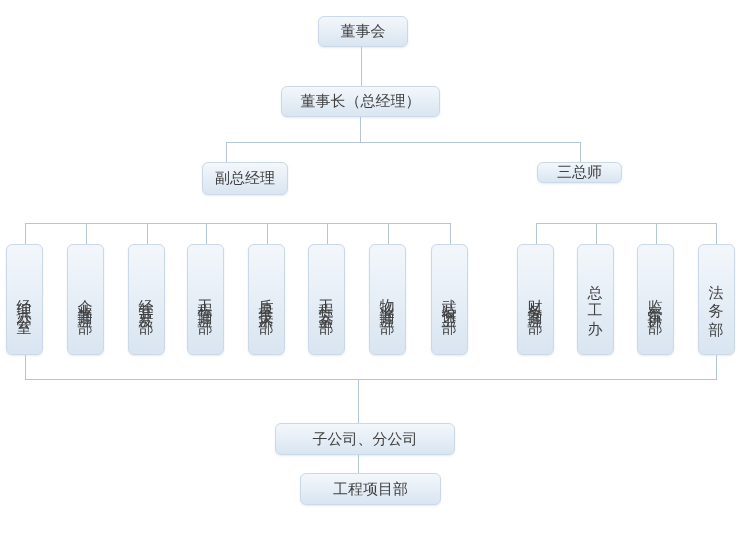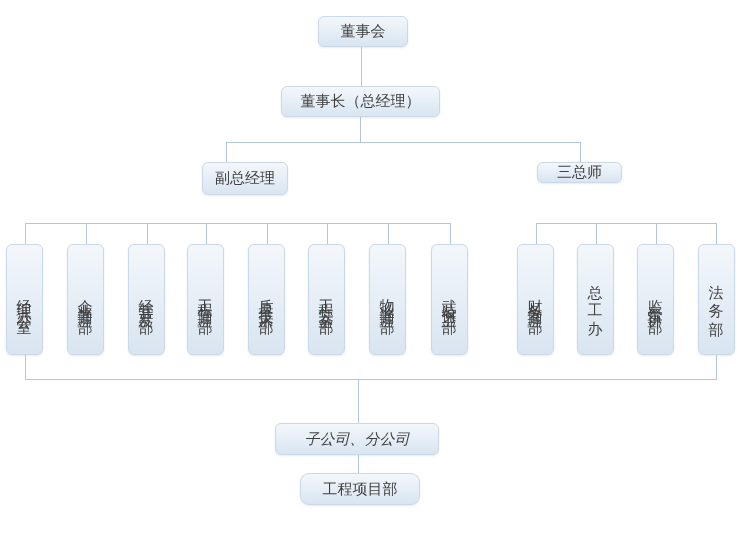--- a/index.html
+++ b/index.html
@@ -110,17 +110,17 @@
   <div class="node vnode spread" style="left:577px;top:244px;width:37px;height:111px;">
     <span>总工办</span>
   </div>
   <div class="node vnode" style="left:637px;top:244px;width:37px;height:111px;">
     <span>监察审计部</span>
   </div>
   <div class="node vnode spread" style="left:698px;top:244px;width:37px;height:111px;">
     <span>法务部</span>
   </div>
 
-  <div class="node" style="left:275px;top:423px;width:164px;height:32px;font-style:italic;">子公司、分公司</div>
+  <div class="node" style="left:275px;top:423px;width:180px;height:32px;">子公司、分公司</div>
 
-  <div class="node" style="left:300px;top:473px;width:120px;height:32px;border-radius:9px;">工程项目部</div>
+  <div class="node" style="left:300px;top:473px;width:141px;height:32px;">工程项目部</div>
 
 </div>
 
 </body></html>

